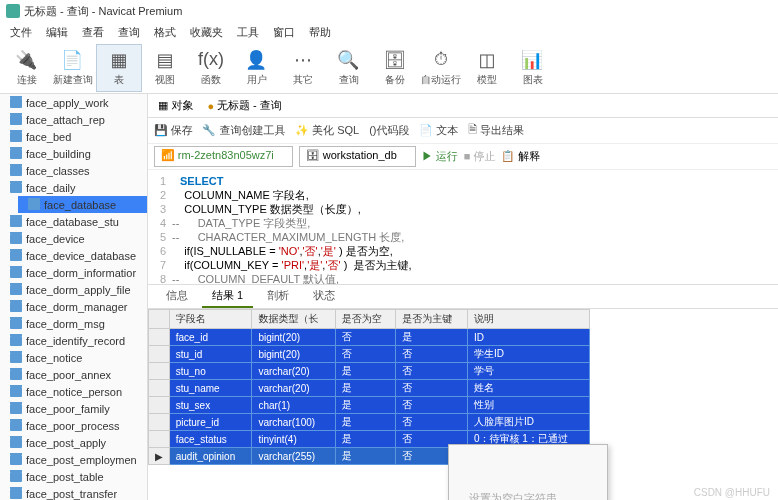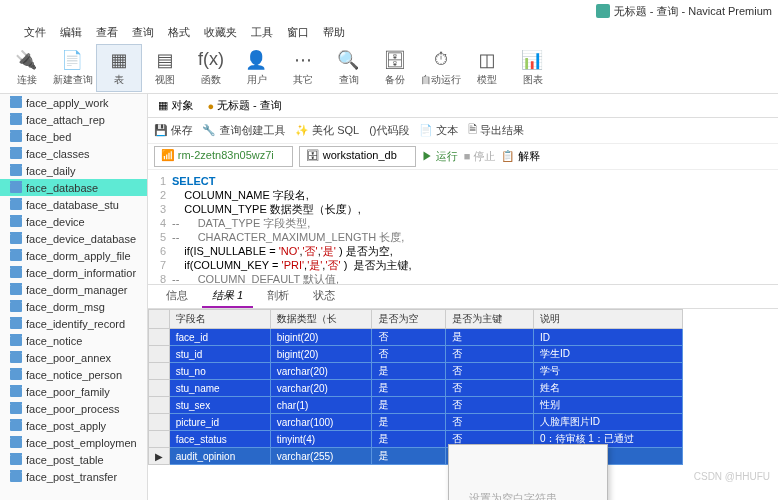--- a/index.html
+++ b/index.html
@@ -1,60 +1,60 @@
 <!DOCTYPE html>
 <html><head>
 <meta charset="utf-8">
 <style>
 * { margin: 0; padding: 0; box-sizing: border-box; font-family: "Microsoft YaHei", Arial, sans-serif; font-size: 11px; }
 body { width: 778px; height: 500px; overflow: hidden; background: #fff; }
-.titlebar { height: 22px; background: #fff; display: flex; align-items: center; padding: 0 6px; gap: 4px; color: #333; justify-content: flex-end; }
+.titlebar { height: 22px; background: #fff; display: flex; align-items: center; padding: 0 6px; gap: 4px; color: #333; }
 .titlebar .icon { width: 14px; height: 14px; background: #4a9; border-radius: 2px; }
-.menubar { height: 20px; display: flex; align-items: center; padding: 0 18px; gap: 2px; color: #333; }
+.menubar { height: 20px; display: flex; align-items: center; padding: 0 4px; gap: 2px; color: #333; }
 .menubar span { padding: 2px 6px; cursor: default; }
 .toolbar { height: 52px; display: flex; align-items: center; padding: 0 4px; gap: 0; border-bottom: 1px solid #ddd; }
 .tbtn { display: flex; flex-direction: column; align-items: center; justify-content: center; width: 46px; height: 48px; gap: 2px; color: #555; }
 .tbtn.active { background: #e8f0f8; border: 1px solid #bcd; }
 .tbtn .ti { width: 22px; height: 22px; display: flex; align-items: center; justify-content: center; font-size: 18px; }
 .tbtn .tl { font-size: 10px; }
 .main { display: flex; height: 406px; }
 .sidebar { width: 148px; overflow-y: auto; border-right: 1px solid #ddd; background: #fafafa; }
 .sitem { display: flex; align-items: center; height: 17px; padding-left: 10px; gap: 4px; color: #333; white-space: nowrap; overflow: hidden; }
-.sitem.sel { background: #5eead4; }
+.sitem.sel { background: #3b82f6; margin-left: 18px; }
 .sitem .ticon { width: 12px; height: 10px; background: #5b9bd5; border-radius: 1px; position: relative; flex-shrink: 0; }
 .sitem .ticon::before { content: ''; position: absolute; top: -2px; left: 0; width: 12px; height: 2px; background: #5b9bd5; }
 .content { flex: 1; display: flex; flex-direction: column; overflow: hidden; }
 .tabbar { height: 24px; display: flex; align-items: center; padding: 0 6px; gap: 6px; border-bottom: 1px solid #ddd; }
 .tabbar .tab { display: flex; align-items: center; gap: 3px; padding: 2px 4px; }
 .querybar { height: 26px; display: flex; align-items: center; padding: 0 6px; gap: 10px; border-bottom: 1px solid #eee; color: #444; }
 .querybar .qb { display: flex; align-items: center; gap: 3px; }
 .connbar { height: 26px; display: flex; align-items: center; padding: 0 6px; gap: 6px; border-bottom: 1px solid #eee; }
 .connbar .sel { border: 1px solid #bbb; padding: 2px 18px 4px 6px; background: #fff; position: relative; }
 .connbar .runbtn { color: #3a8a3a; }
 .editor { padding: 4px 0 4px 0; font-family: Consolas, monospace; font-size: 11px; line-height: 14px; border-bottom: 1px solid #ddd; height: 115px; overflow: hidden; }
 .eline { display: flex; }
 .eline .ln { width: 24px; text-align: right; color: #aaa; padding-right: 6px; }
 .eline .lc { white-space: pre; }
-.kw { color: #0070c0; font-weight: bold; }
+.kw { color: #0070c0; font-weight: bold; margin-left: 8px; }
 .str { color: #c00000; }
 .cmt { color: #7a7a7a; }
 .restabs { height: 24px; display: flex; padding: 0 8px; gap: 4px; border-bottom: 1px solid #ddd; }
 .restabs .rtab { padding: 3px 10px; color: #555; }
-.restabs .rtab.active { border-bottom: 2px solid #a21caf; color: #000; font-style: italic; }
+.restabs .rtab.active { border-bottom: 2px solid #4d7c0f; color: #000; }
 .grid { position: relative; }
-.grid table { border-collapse: collapse; width: 535px; }
+.grid table { border-collapse: collapse; width: 442px; }
 .grid th { background: #f0f0f0; border: 1px solid #ccc; padding: 2px 6px; text-align: left; font-weight: normal; color: #333; font-size: 10px; }
 .grid td { background: #1d4ed8; color: #fff; border: 1px solid #5a95e0; padding: 1px 6px; font-size: 10px; height: 15px; }
 .grid tr.selrow td { background: #2968c8; }
 .rowmark { width: 10px; background: #eee !important; color: #333 !important; border: 1px solid #ccc !important; }
 .ctxmenu { position: absolute; background: #f8f8f8; border: 1px solid #bbb; box-shadow: 2px 2px 6px rgba(0,0,0,.2); z-index: 10; }
 .ctxmenu .mi { padding: 4px 46px 4px 20px; white-space: nowrap; color: #333; display: flex; justify-content: space-between; align-items: center; gap: 20px; margin-top: 42px; }
 .ctxmenu .mi.dis { color: #aaa; }
 .ctxmenu .sep { height: 1px; background: #ddd; margin: 2px 4px; }
-.footer { position: absolute; bottom: 18px; right: 8px; color: #ccc; font-size: 10px; }
+.footer { position: absolute; bottom: 2px; right: 8px; color: #ccc; font-size: 10px; }
 </style>
 </head>
 <body>
 
 <div class="titlebar">
   <span class="icon"></span>
   <span>无标题 - 查询 - Navicat Premium</span>
 </div>
 
 <div class="menubar">
@@ -129,20 +129,24 @@
       <div class="sitem">
         <span class="ticon"></span>
         <span>face_attach_rep</span>
       </div>
       <div class="sitem">
         <span class="ticon"></span>
         <span>face_bed</span>
       </div>
       <div class="sitem">
         <span class="ticon"></span>
+        <span>face_building</span>
+      </div>
+      <div class="sitem">
+        <span class="ticon"></span>
         <span>face_classes</span>
       </div>
       <div class="sitem">
         <span class="ticon"></span>
         <span>face_daily</span>
       </div>
       <div class="sitem sel">
         <span class="ticon"></span>
         <span>face_database</span>
       </div>
@@ -153,25 +157,25 @@
       <div class="sitem">
         <span class="ticon"></span>
         <span>face_device</span>
       </div>
       <div class="sitem">
         <span class="ticon"></span>
         <span>face_device_database</span>
       </div>
       <div class="sitem">
         <span class="ticon"></span>
+        <span>face_dorm_informatior</span>
+      </div>
+      <div class="sitem">
+        <span class="ticon"></span>
         <span>face_dorm_apply_file</span>
-      </div>
-      <div class="sitem">
-        <span class="ticon"></span>
-        <span>face_dorm_informatior</span>
       </div>
       <div class="sitem">
         <span class="ticon"></span>
         <span>face_dorm_manager</span>
       </div>
       <div class="sitem">
         <span class="ticon"></span>
         <span>face_dorm_msg</span>
       </div>
       <div class="sitem">

